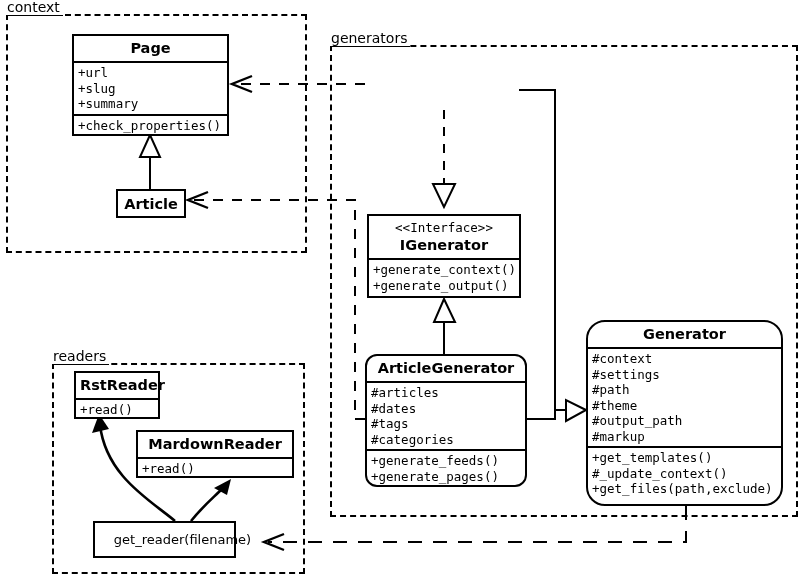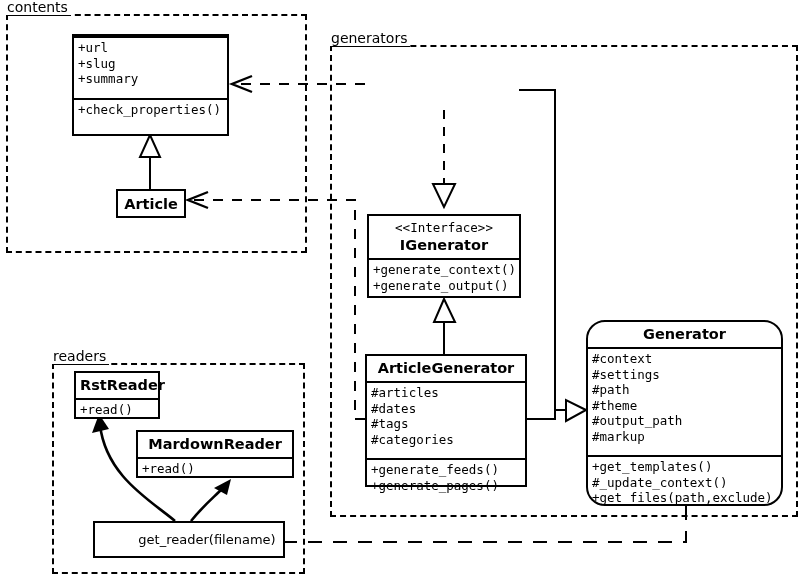--- a/index.html
+++ b/index.html
@@ -68,21 +68,21 @@
     font-weight: normal;
     font-size: 12.5px;
     font-family: "DejaVu Sans Mono", monospace;
     line-height: 16px;
     padding-bottom: 1px;
   }
   .cls .sep {
     border-top: 2px solid #000;
   }
   .cls .compartment {
-    padding: 2px 2px 11px 4px;
+    padding: 2px 2px 2px 4px;
     font-family: "DejaVu Sans Mono", monospace;
     font-size: 12.5px;
     line-height: 15.5px;
     color: #000;
   }
   .cls .compartment div {
     white-space: nowrap;
   }
   .plain-box {
     position: absolute;
@@ -96,21 +96,21 @@
     font-size: 13px;
     color: #000;
   }
 </style>
 </head>
 <body>
 
 <div id="diagram">
 
   <div class="package" style="left:6px; top:14px; width:301px; height:239px;"></div>
-  <div class="pkg-label" style="left:6px; top:0px;">contents</div>
+  <div class="pkg-label" style="left:6px; top:0px;">context</div>
 
   <div class="package" style="left:330px; top:45px; width:468px; height:472px;"></div>
   <div class="pkg-label" style="left:330px; top:31px;">generators</div>
 
   <div class="package" style="left:52px; top:363px; width:253px; height:211px;"></div>
   <div class="pkg-label" style="left:52px; top:349px;">readers</div>
 
   <svg class="layer" viewBox="0 0 803 579">
 
     <g>
@@ -157,20 +157,21 @@
       <polygon points="99,414 92,433 109,429" fill="#000"></polygon>
     </g>
 
     <g>
       <path d="M 191,521 C 203,506 212,499 224,487" fill="none" stroke="#000" stroke-width="2.6"></path>
       <polygon points="231,479 214,488 227,495" fill="#000"></polygon>
     </g>
   </svg>
 
   <div class="cls" style="left:72px; top:34px; width:157px; height:102px;">
+    <div class="name">Page</div>
     <div class="compartment sep">
       <div>+url</div>
       <div>+slug</div>
       <div>+summary</div>
     </div>
     <div class="compartment sep">
       <div>+check_properties()</div>
     </div>
   </div>
 
@@ -183,21 +184,21 @@
     <div class="name">
       <span class="stereo">&lt;&lt;Interface&gt;&gt;</span>
       <span>IGenerator</span>
     </div>
     <div class="compartment sep">
       <div>+generate_context()</div>
       <div>+generate_output()</div>
     </div>
   </div>
 
-  <div class="cls" style="left:365px; top:354px; width:162px; height:133px;">
+  <div class="cls" style="left:365px; top:354px; width:162px; height:133px;border-radius:12px;">
     <div class="name">ArticleGenerator</div>
     <div class="compartment sep">
       <div>#articles</div>
       <div>#dates</div>
       <div>#tags</div>
       <div>#categories</div>
     </div>
     <div class="compartment sep">
       <div>+generate_feeds()</div>
       <div>+generate_pages()</div>
@@ -228,17 +229,17 @@
     </div>
   </div>
 
   <div class="cls" style="left:136px; top:430px; width:158px; height:48px;">
     <div class="name">MardownReader</div>
     <div class="compartment sep">
       <div>+read()</div>
     </div>
   </div>
 
-  <div class="plain-box" style="left:93px; top:521px; width:192px; height:37px;padding-left:36px;">
+  <div class="plain-box" style="left:93px; top:521px; width:143px; height:37px;padding-left:36px;">
     <span>get_reader(filename)</span>
   </div>
 
 </div>
 
 </body></html>

